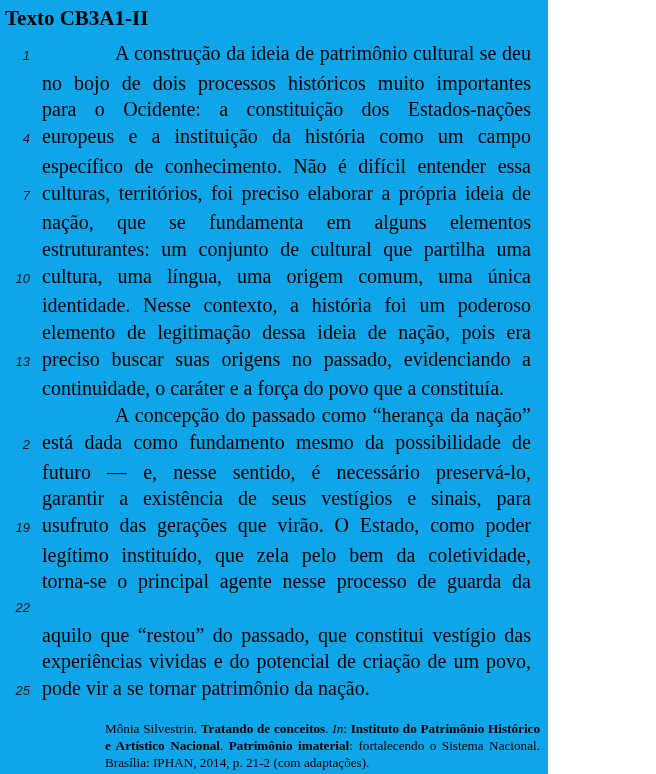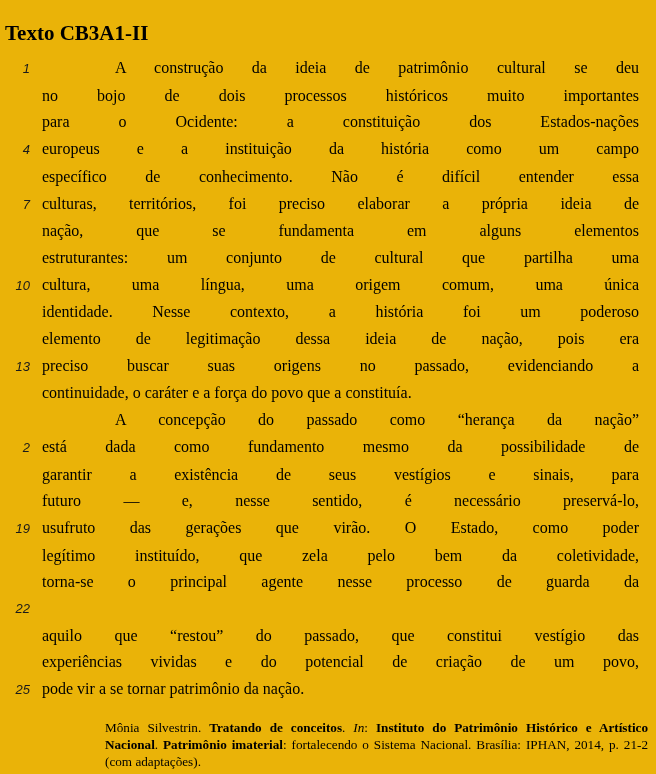--- a/index.html
+++ b/index.html
@@ -1,23 +1,23 @@
 <!DOCTYPE html>
 <html><head>
 <meta charset="utf-8">
 <style>
   * { margin: 0; padding: 0; box-sizing: border-box; }
   html, body { background: #ffffff; }
   .page {
-    width: 656px;
+    width: 548px;
     height: 774px;
-    background: #eab308;
+    background: #0ea5e9;
     color: #000000;
     font-family: "Liberation Serif", "DejaVu Serif", serif;
-    padding-top: 21px;
+    padding-top: 6px;
     overflow: hidden;
     position: relative;
   }
   .title {
     font-size: 21px;
     font-weight: bold;
     line-height: 24px;
     margin-left: 5px;
     font-family: "Liberation Serif", "DejaVu Serif", serif;
   }
@@ -35,21 +35,21 @@
     padding-right: 12px;
     text-align: right;
     font-family: "Liberation Sans", "DejaVu Sans", sans-serif;
     font-style: italic;
     font-size: 13px;
     line-height: 26.7px;
     color: #1a1a1a;
   }
   .line-text {
     flex: 1;
-    font-size: 16px;
+    font-size: 20px;
     line-height: 26.7px;
     text-align: justify;
     text-align-last: justify;
     white-space: nowrap;      
     overflow: visible;
   }
   .line-text { white-space: normal; } 
   .line-text.no-justify { text-align-last: left; }
   .line-text.indent { text-indent: 73px; }
   .citation {
@@ -143,26 +143,26 @@
     <span class="line-text indent">A concepção do passado como “herança da nação”</span>
   </div>
 
   <div class="line-row">
     <span class="line-num">2</span>
     <span class="line-text">está dada como fundamento mesmo da possibilidade de</span>
   </div>
 
   <div class="line-row">
     <span class="line-num"></span>
-    <span class="line-text">garantir a existência de seus vestígios e sinais, para</span>
+    <span class="line-text">futuro — e, nesse sentido, é necessário preservá-lo,</span>
   </div>
 
   <div class="line-row">
     <span class="line-num"></span>
-    <span class="line-text">futuro — e, nesse sentido, é necessário preservá-lo,</span>
+    <span class="line-text">garantir a existência de seus vestígios e sinais, para</span>
   </div>
 
   <div class="line-row">
     <span class="line-num">19</span>
     <span class="line-text">usufruto das gerações que virão. O Estado, como poder</span>
   </div>
 
   <div class="line-row">
     <span class="line-num"></span>
     <span class="line-text">legítimo instituído, que zela pelo bem da coletividade,</span>

